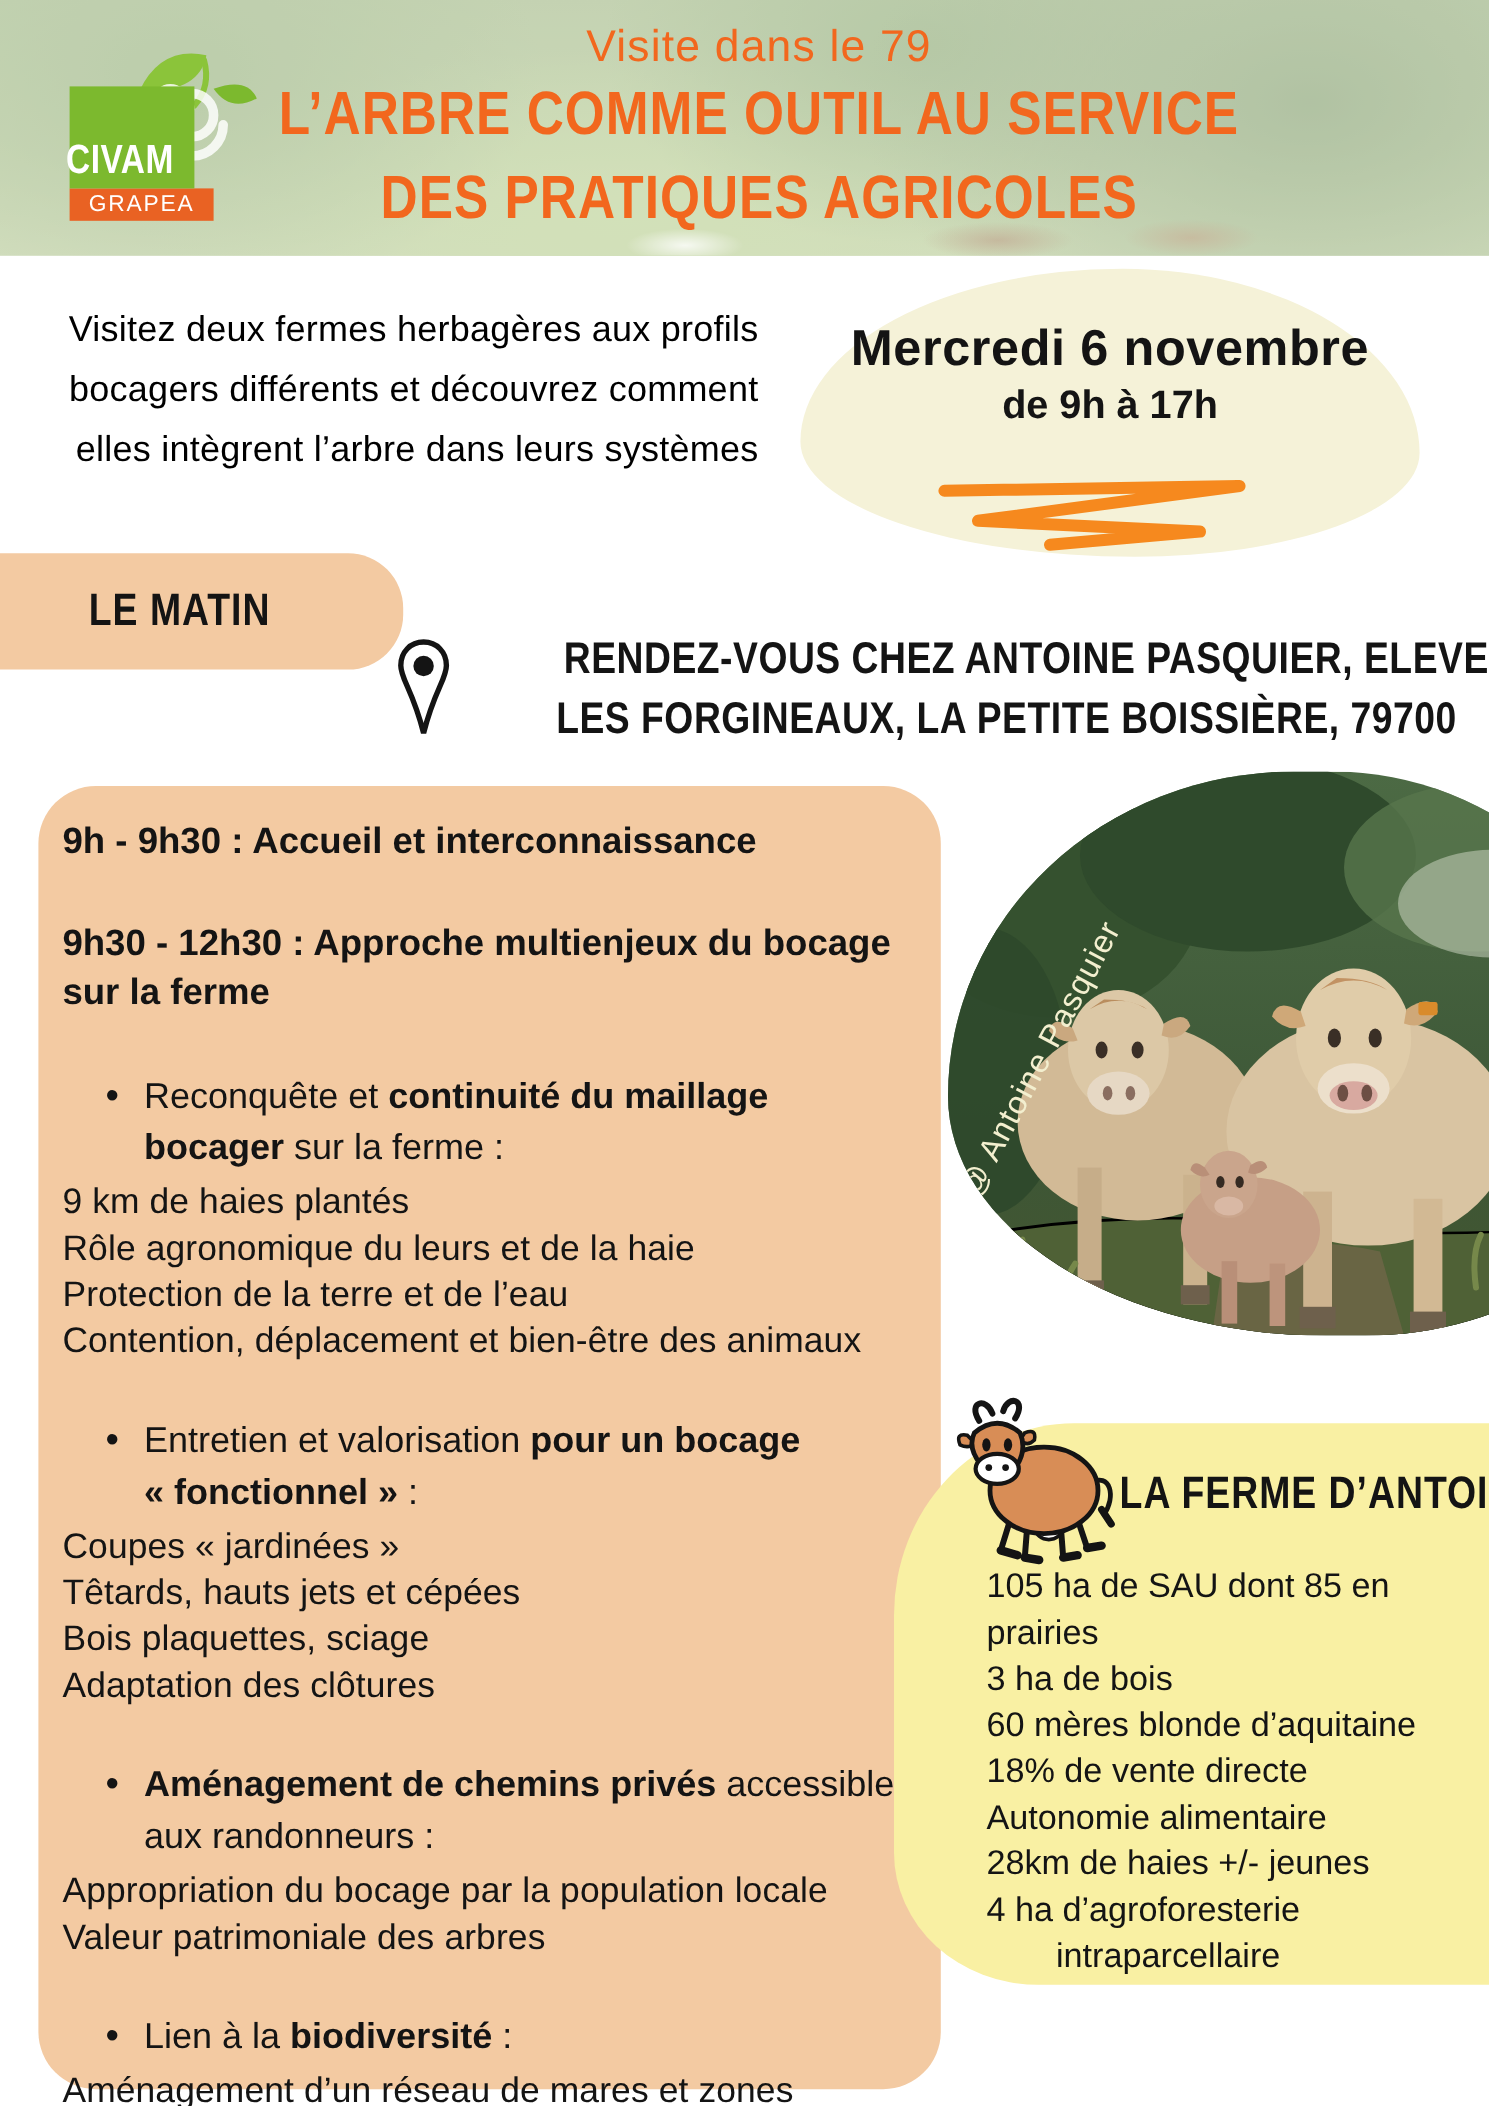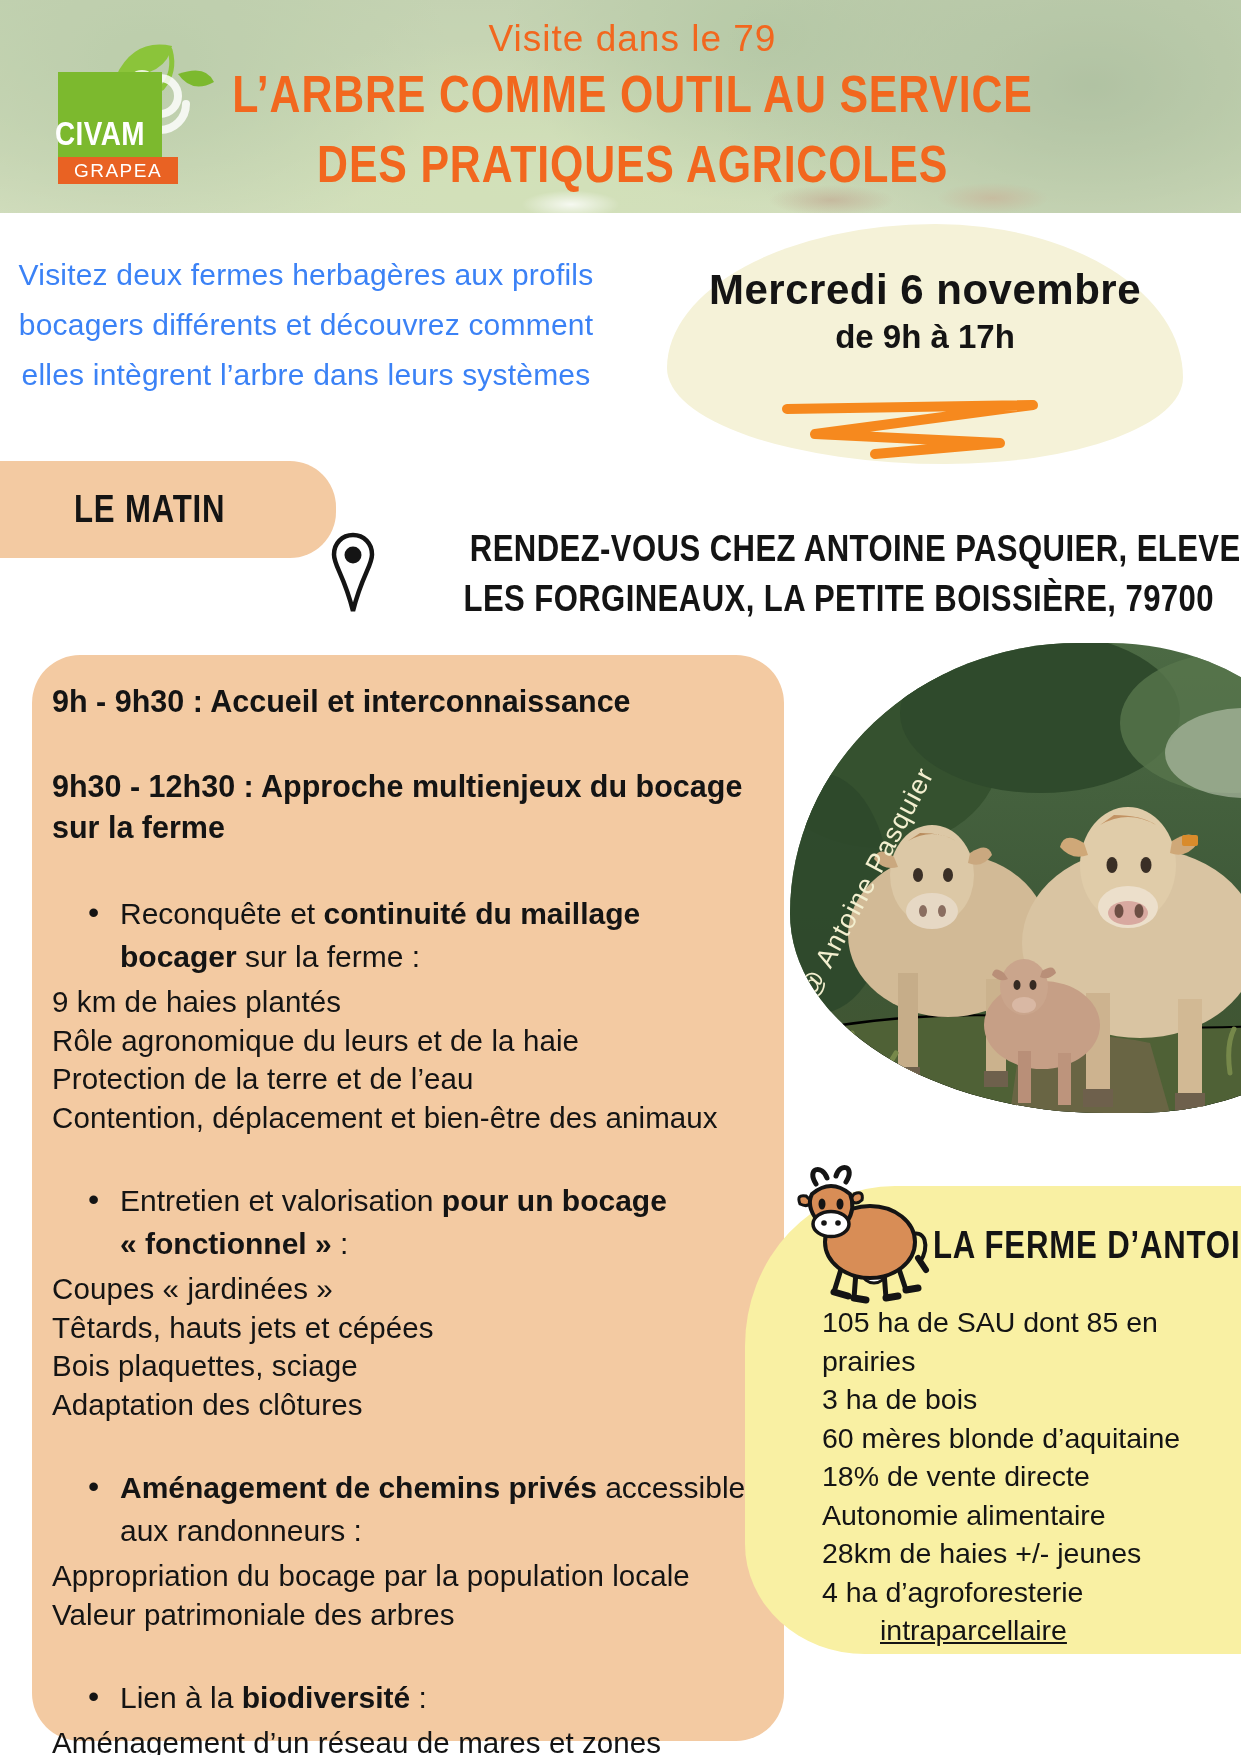--- a/index.html
+++ b/index.html
@@ -28,22 +28,22 @@
   
   .logo { position:absolute; left:58px; top:36px; width:150px; z-index:3; }
   .logo-deco { position:absolute; left:28px; top:-4px; width:140px; height:110px; }
   .logo-square { position:relative; margin-top:36px; width:104px; height:85px; background:#7cb92e;
     display:flex; align-items:flex-end; justify-content:center; padding-bottom:4px; }
   .logo-civam { color:#fff; font-weight:700; font-size:34px; letter-spacing:.5px; }
   .logo-grapea { width:120px; height:27px; background:#e96223; color:#fff; font-size:19px; letter-spacing:1.5px;
     display:flex; align-items:center; justify-content:center; }
 
   
-  .intro { position:absolute; left:0; top:250px; width:612px; text-align:center;
-    font-size:30px; line-height:50px; color:#3b82f6; letter-spacing:.2px; }
+  .intro { position:absolute; left:20px; top:250px; width:612px; text-align:right;
+    font-size:30px; line-height:50px; color:#000000; letter-spacing:.2px; }
   .intro span { display:block; }
 
   
   .date-blob { position:absolute; left:667px; top:224px; width:516px; height:240px; background:#f5f2d8;
     border-radius:52% 48% 46% 54% / 60% 64% 36% 40%; text-align:center; }
   .date-line1 { margin-top:42px; font-size:42px; font-weight:700; letter-spacing:.5px; }
   .date-line2 { margin-top:4px; font-size:33px; font-weight:700; }
   .squiggle { position:absolute; left:108px; top:172px; }
 
   
@@ -72,21 +72,21 @@
   .photo svg { display:block; }
   .credit { position:absolute; left:30px; top:330px; transform:rotate(-62deg); transform-origin:0 100%;
     color:#f3efcf; font-size:27px; letter-spacing:1px; white-space:nowrap; }
 
   
   .farm { position:absolute; left:745px; top:1186px; width:560px; height:468px; background:#f9f0a3;
     border-radius:150px 0 0 120px / 160px 0 0 110px; }
   .cow-cartoon { position:absolute; left:792px; top:1156px; z-index:3; }
   .farm-title { position:absolute; left:933px; top:1224px; font-size:38px; font-weight:700; letter-spacing:1px; z-index:3; }
   .facts { position:absolute; left:822px; top:1303px; width:414px; font-size:28.5px; line-height:38.5px; z-index:3; }
-  .fact.indent { padding-left:58px;text-decoration:underline; }
+  .fact.indent { padding-left:58px; }
 </style>
 </head>
 <body>
 
 <div class="page">
 
   <div class="header">
     <div class="logo">
       <svg class="logo-deco" viewBox="0 0 140 110">
         <path d="M30,44 Q48,6 86,14 Q80,46 30,44 Z" fill="#8bc43a"></path>

